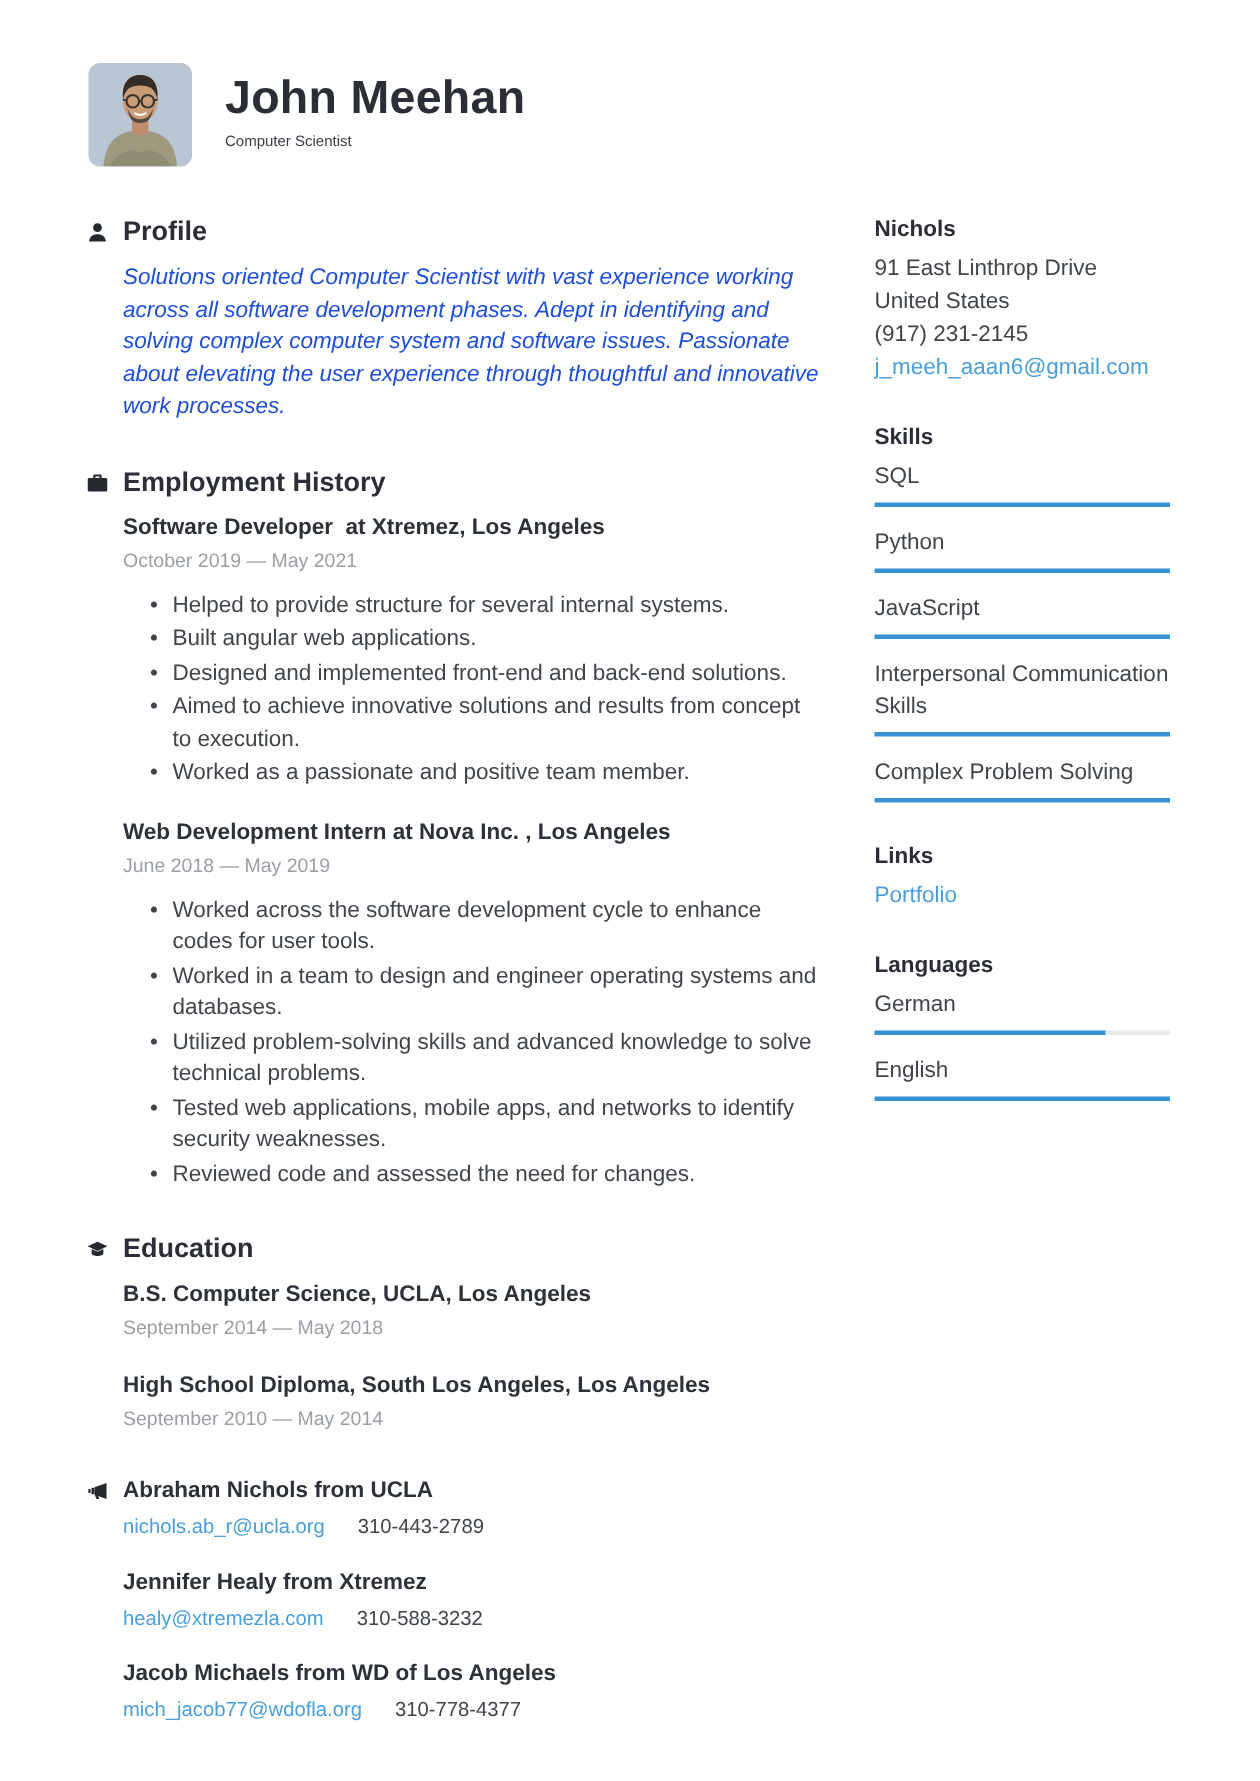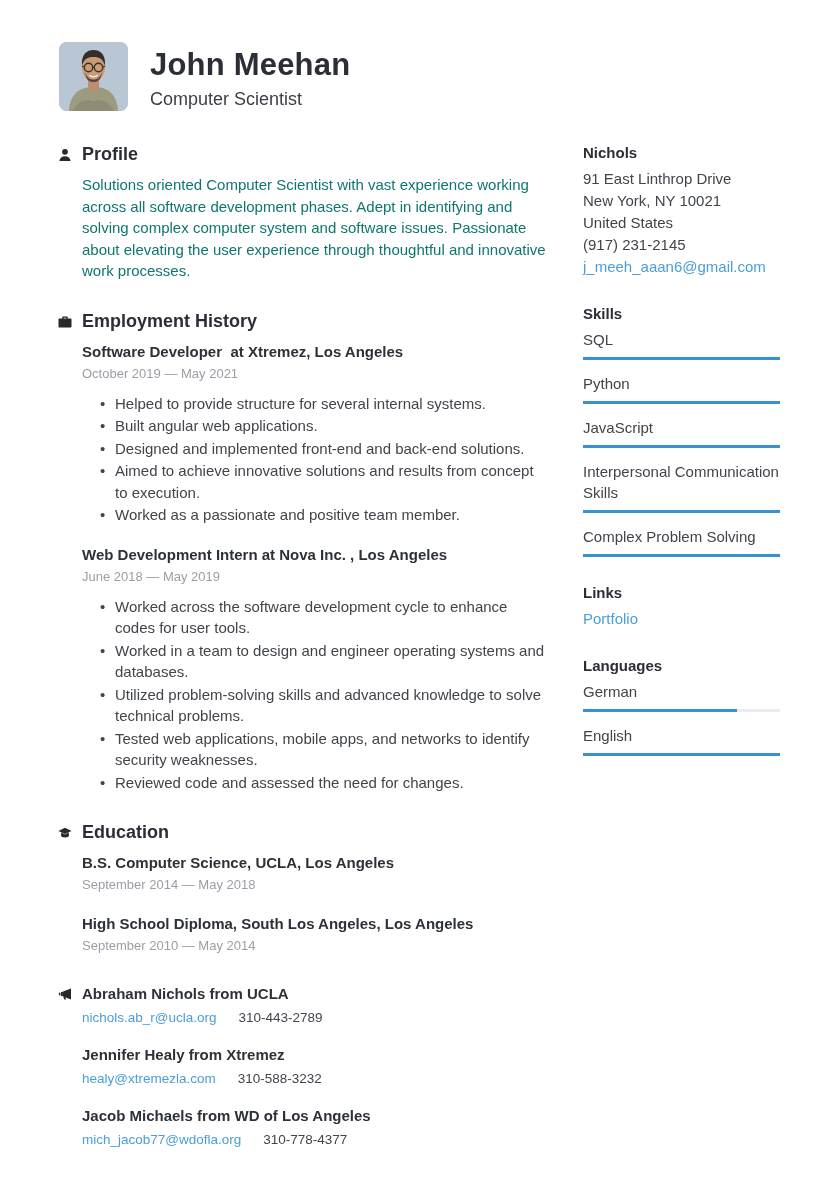--- a/index.html
+++ b/index.html
@@ -14,33 +14,33 @@
   }
 
   
   .header { display: flex; padding: 42px 0 0 59px; }
   .photo {
     width: 69px; height: 69px; border-radius: 8px; overflow: hidden;
     flex: 0 0 69px; background: #b9c6d3;
   }
   .ident { margin-left: 22px; padding-top: 5px; }
   .name { font-size: 31px; font-weight: 700; color: #2b2e36; letter-spacing: .2px; line-height: 1.15; }
-  .subtitle { font-size: 18px; color: #3b3f45; margin-top: 6px; }
+  .subtitle { font-size: 10px; color: #3b3f45; margin-top: 6px; }
 
   
   .main { display: flex; margin-top: 33px; padding: 0 60px 0 58px; }
   .left-col { width: 489px; flex: 0 0 489px; }
   .sidebar { width: 197px; flex: 0 0 197px; margin-left: 36px; }
 
   
   .sec { position: relative; padding-left: 24px; margin-bottom: 29px; }
   .sec-icon { position: absolute; left: 0; top: 4px; width: 14px; height: 14px; color: #26292e; }
   .sec-icon svg { display: block; width: 14px; height: 14px; fill: #26292e; }
   .sec-title { font-size: 18px; font-weight: 700; color: #2b2e36; margin-bottom: 9px; }
-  .body-text { font-size: 15px; line-height: 21.5px; color: #0f766e; }
+  .body-text { font-size: 15px; line-height: 21.5px; color: #1d4ed8; font-style: italic; }
 
   .job { margin-bottom: 18px; }
   .job:last-child, .edu:last-child, .ref:last-child { margin-bottom: 0; }
   .job-title, .edu-title, .ref-name { font-size: 15px; font-weight: 700; color: #2d3138; white-space: pre-wrap; line-height: 21px; }
   .job-dates, .edu-dates { font-size: 13px; color: #9a9ea5; margin: 3px 0 0; line-height: 17px; }
   .job .bullets { margin-top: 11px; }
   .bullets { list-style: none; padding-left: 18px; }
   .bullets li { position: relative; padding-left: 15px; font-size: 15px; line-height: 21.5px; color: #40454b; margin-bottom: 1px; }
   .bullets li::before { content: "\2022"; position: absolute; left: 0; top: 0; color: #40454b; }
 
@@ -191,21 +191,20 @@
           </div>
         </div>
       </section>
     </div>
 
     <aside class="sidebar">
 
       <div class="side-block">
         <div class="side-title">Nichols</div>
         <div class="side-line">91 East Linthrop Drive</div>
-        <div class="side-line">New York, NY 10021</div>
         <div class="side-line">United States</div>
         <div class="side-line">(917) 231-2145</div>
         <a href="#" class="side-link">j_meeh_aaan6@gmail.com</a>
       </div>
 
       <div class="side-block">
         <div class="side-title">Skills</div>
 
         <div class="skill">
           <div class="skill-name">SQL</div>

